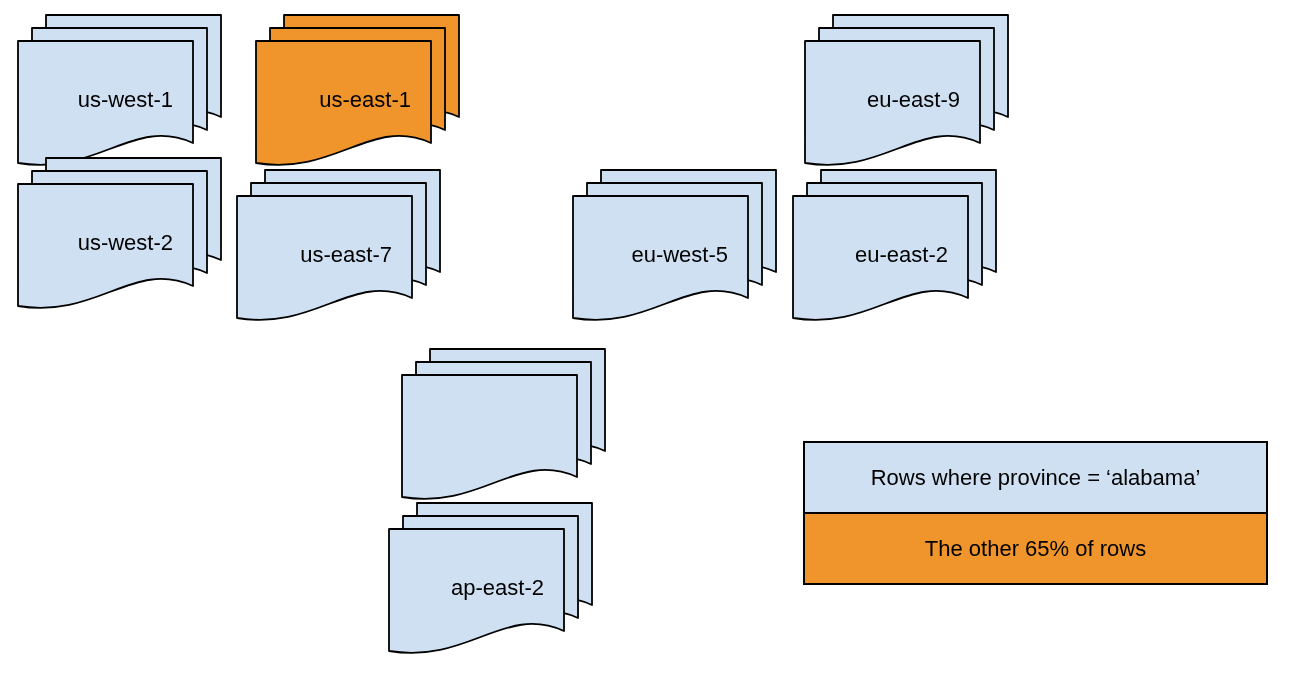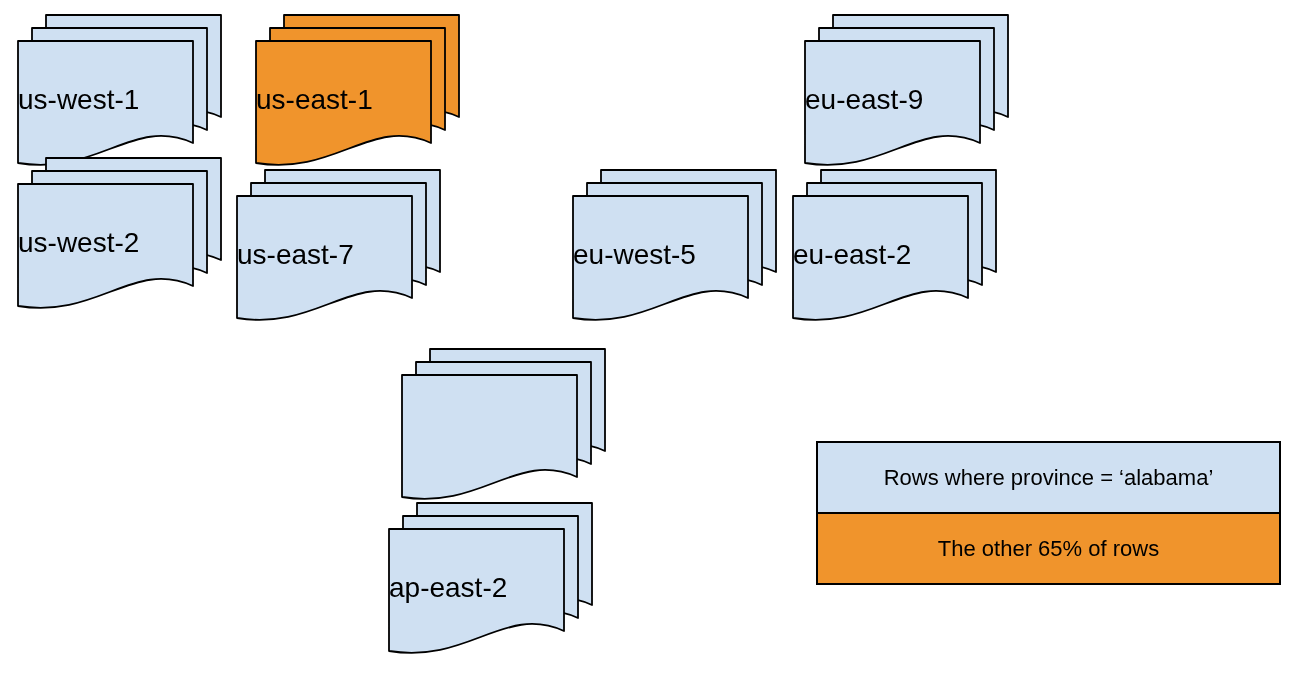--- a/index.html
+++ b/index.html
@@ -15,27 +15,27 @@
   .stack svg{display:block;width:208px;height:156px;}
   .stack svg use{
     fill:var(--doc-blue,#cfe0f2);
     stroke:var(--line,#000000);
     stroke-width:1.8;
     stroke-linejoin:round;
   }
   .stack-orange svg use{fill:var(--doc-orange,#f0942c);}
   .stack-label{
     position:absolute;left:2px;top:74px;width:155px;
-    text-align:left;font-size:28px;line-height:26px;
+    text-align:right;font-size:22px;line-height:26px;
   }
   
   .legend{
     position:absolute;left:803px;top:441px;width:461px;height:140px;
     border:2px solid var(--line,#000000);
-    display:flex;flex-direction:column;margin-left:13px;
+    display:flex;flex-direction:column;
   }
   .legend-row{
     flex:1;display:flex;align-items:center;justify-content:center;
     font-size:22px;
   }
   .legend-row-blue{background:var(--doc-blue,#cfe0f2);border-bottom:2px solid var(--line,#000000);}
   .legend-row-orange{background:var(--doc-orange,#f0942c);}
 </style>
 </head>
 <body>

